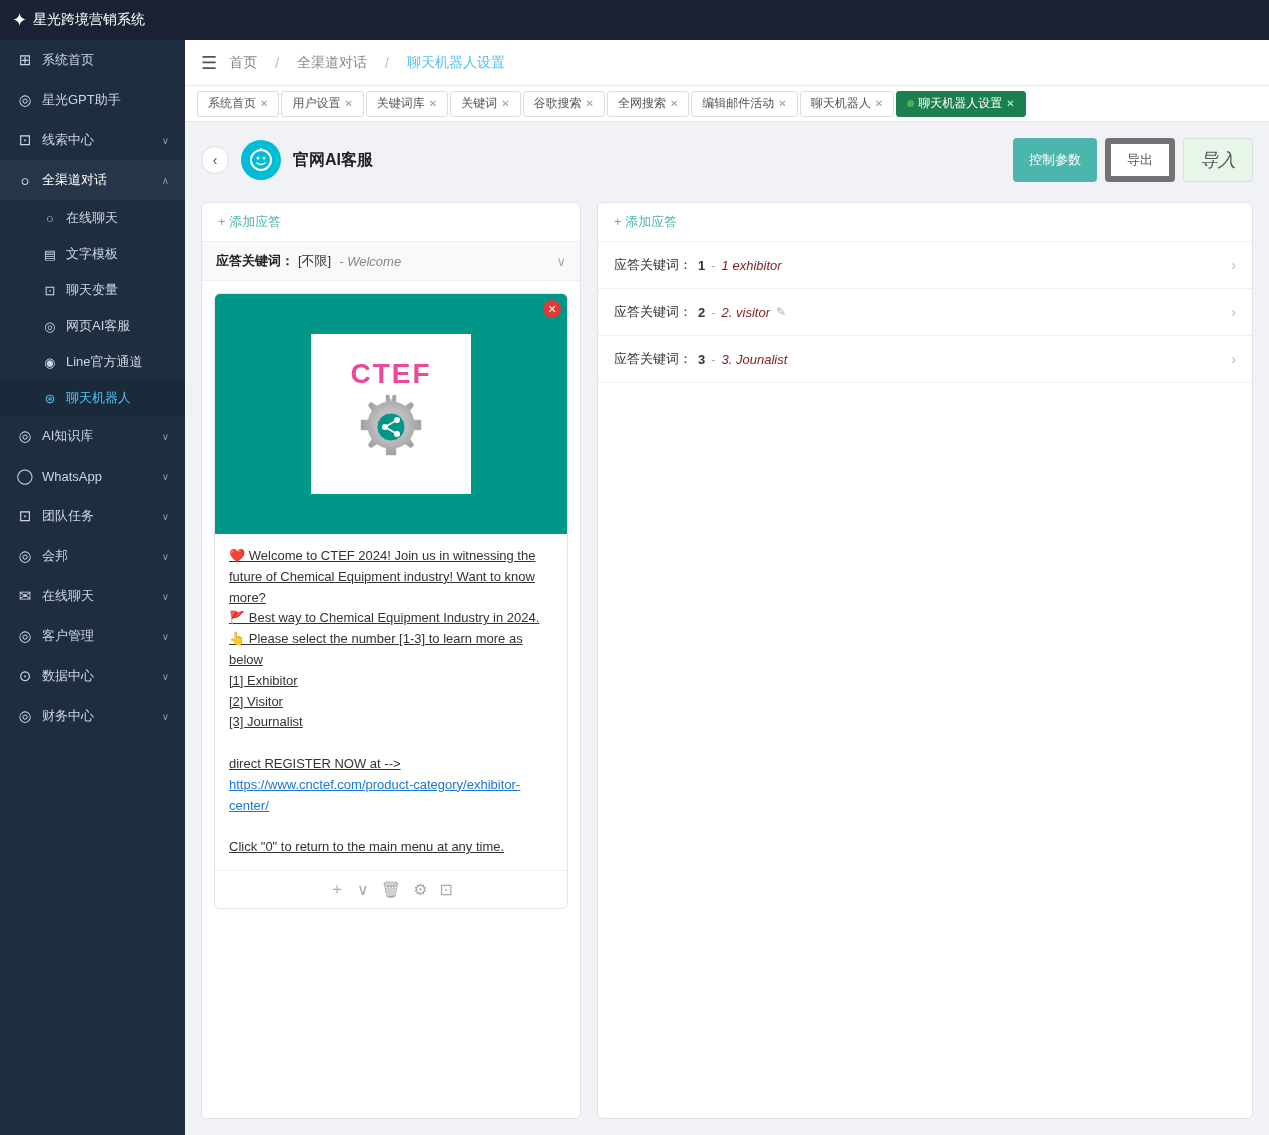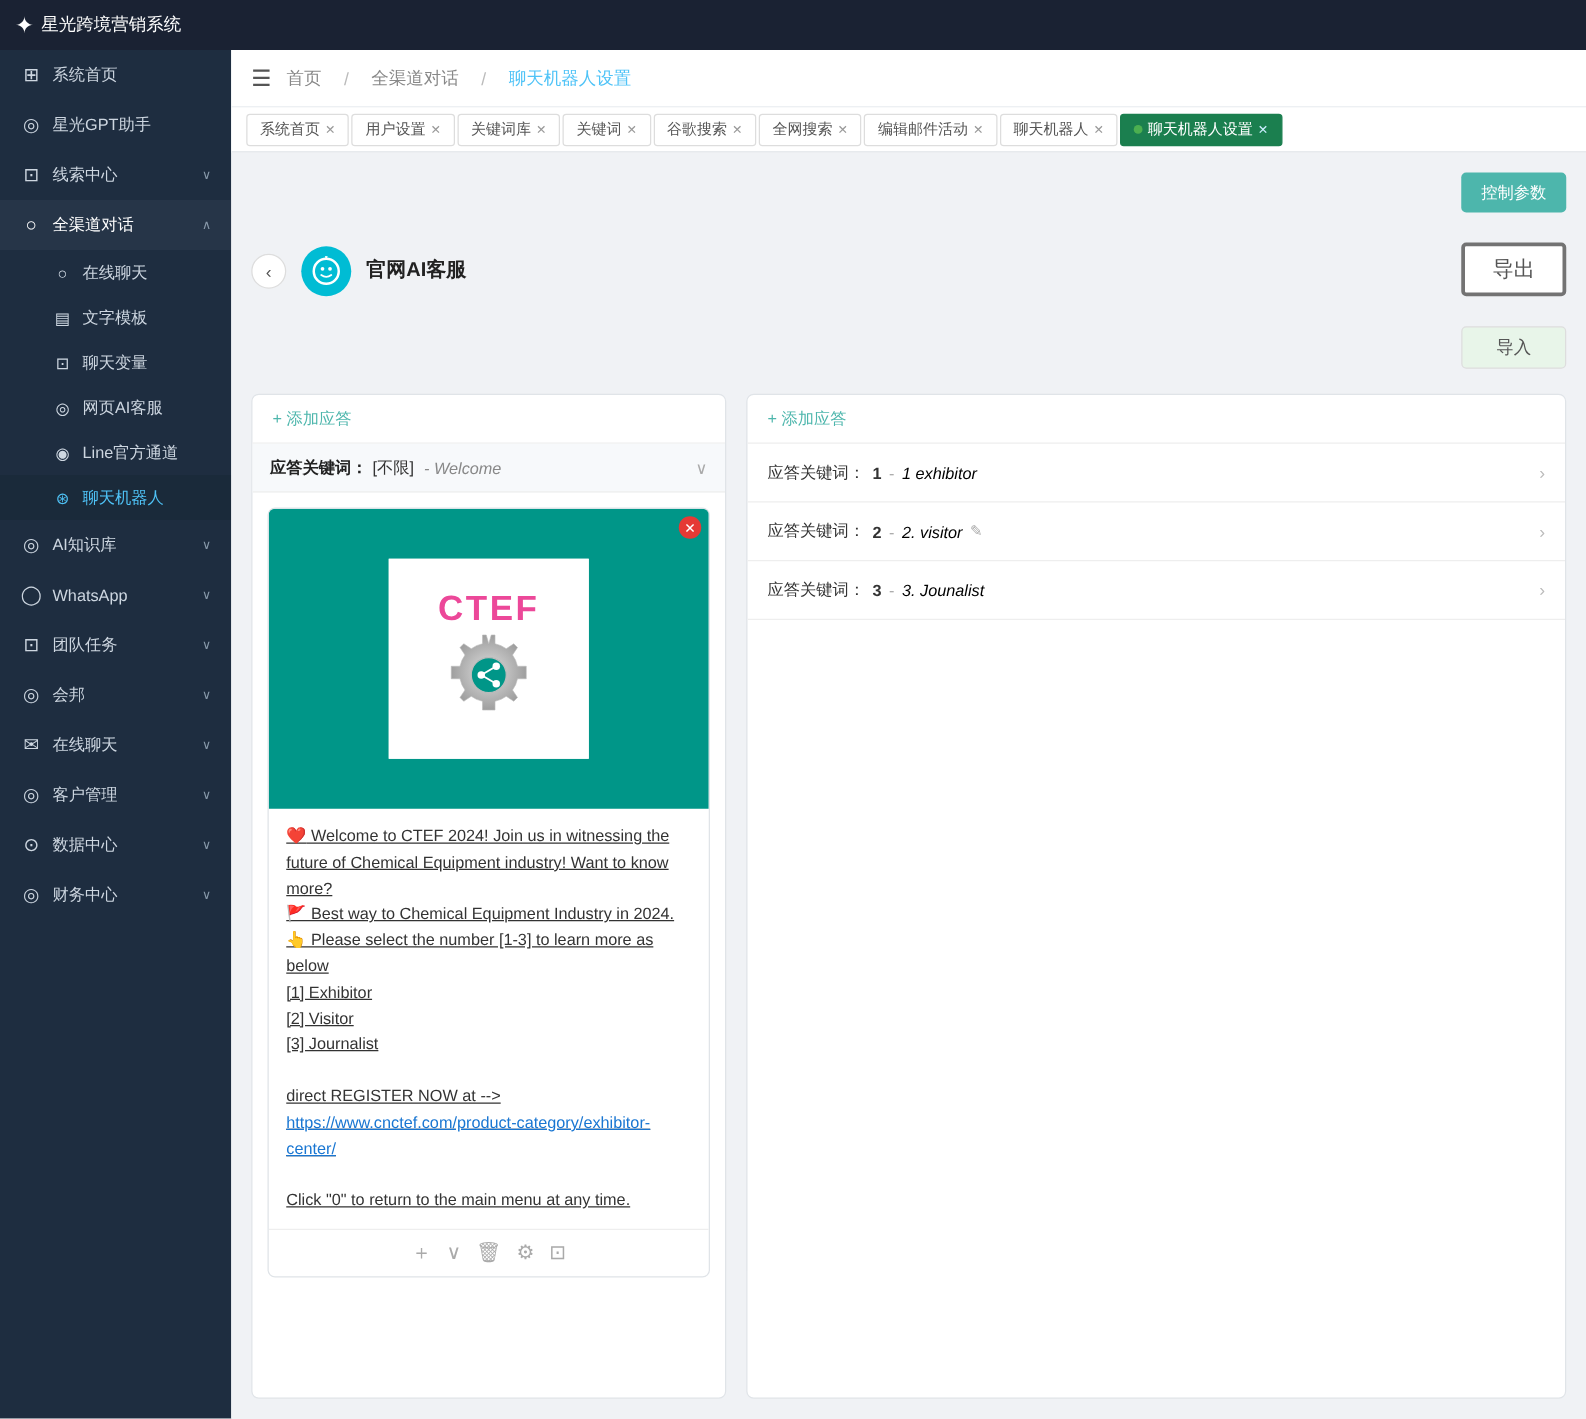--- a/index.html
+++ b/index.html
@@ -146,47 +146,48 @@
     }
     .bot-avatar {
       width: 40px; height: 40px;
       border-radius: 50%;
       background: #00bcd4;
       display: flex; align-items: center; justify-content: center;
       color: #fff;
       font-size: 20px;
     }
     .page-title { font-size: 16px; font-weight: bold; color: #222; }
-    .header-actions { display: flex; gap: 24px; margin-left: auto; flex-direction: column; }
+    .header-actions { display: flex; gap: 8px; margin-left: auto; }
     .btn-control {
       padding: 7px 16px;
       background: #4db6ac;
       color: #fff;
       border: none;
       border-radius: 4px;
       cursor: pointer;
       font-size: 13px;
     }
     .btn-export {
       padding: 7px 16px;
       background: #fff;
       color: #555;
-      border: 3px solid #737373;
+      border: 6px solid #737373;
       border-radius: 4px;
       cursor: pointer;
-      font-size: 17px;
+      font-size: 13px;
     }
     .btn-import {
       padding: 7px 16px;
       background: #e8f5e9;
       color: #555;
       border: 1px solid #ddd;
       border-radius: 4px;
       cursor: pointer;
-      font-size: 14px;
+      font-size: 18px;
+      font-style: italic;
     }
 
     
     .two-col {
       display: flex;
       gap: 16px;
       flex: 1;
     }
 
     
@@ -307,21 +308,21 @@
       justify-content: space-between;
       padding: 14px 16px;
       border-bottom: 1px solid #eee;
       cursor: pointer;
       font-size: 13px;
       color: #333;
     }
     .kw-item .kw-left { display: flex; align-items: center; gap: 6px; }
     .kw-item .kw-num { font-weight: bold; }
     .kw-item .kw-dash { color: #aaa; }
-    .kw-item .kw-val { color: #000000; font-style: italic; }
+    .kw-item .kw-val { color: #7f1d1d; font-style: italic; }
     .kw-item .kw-edit { color: #aaa; font-size: 12px; cursor: pointer; }
     .kw-item .kw-arrow { color: #bbb; font-size: 14px; }
   </style>
 </head>
 <body>
 
 <div class="top-bar">
   <div class="top-bar-logo">
     <span class="logo-icon">✦</span>
     <span>星光跨境营销系统</span>

